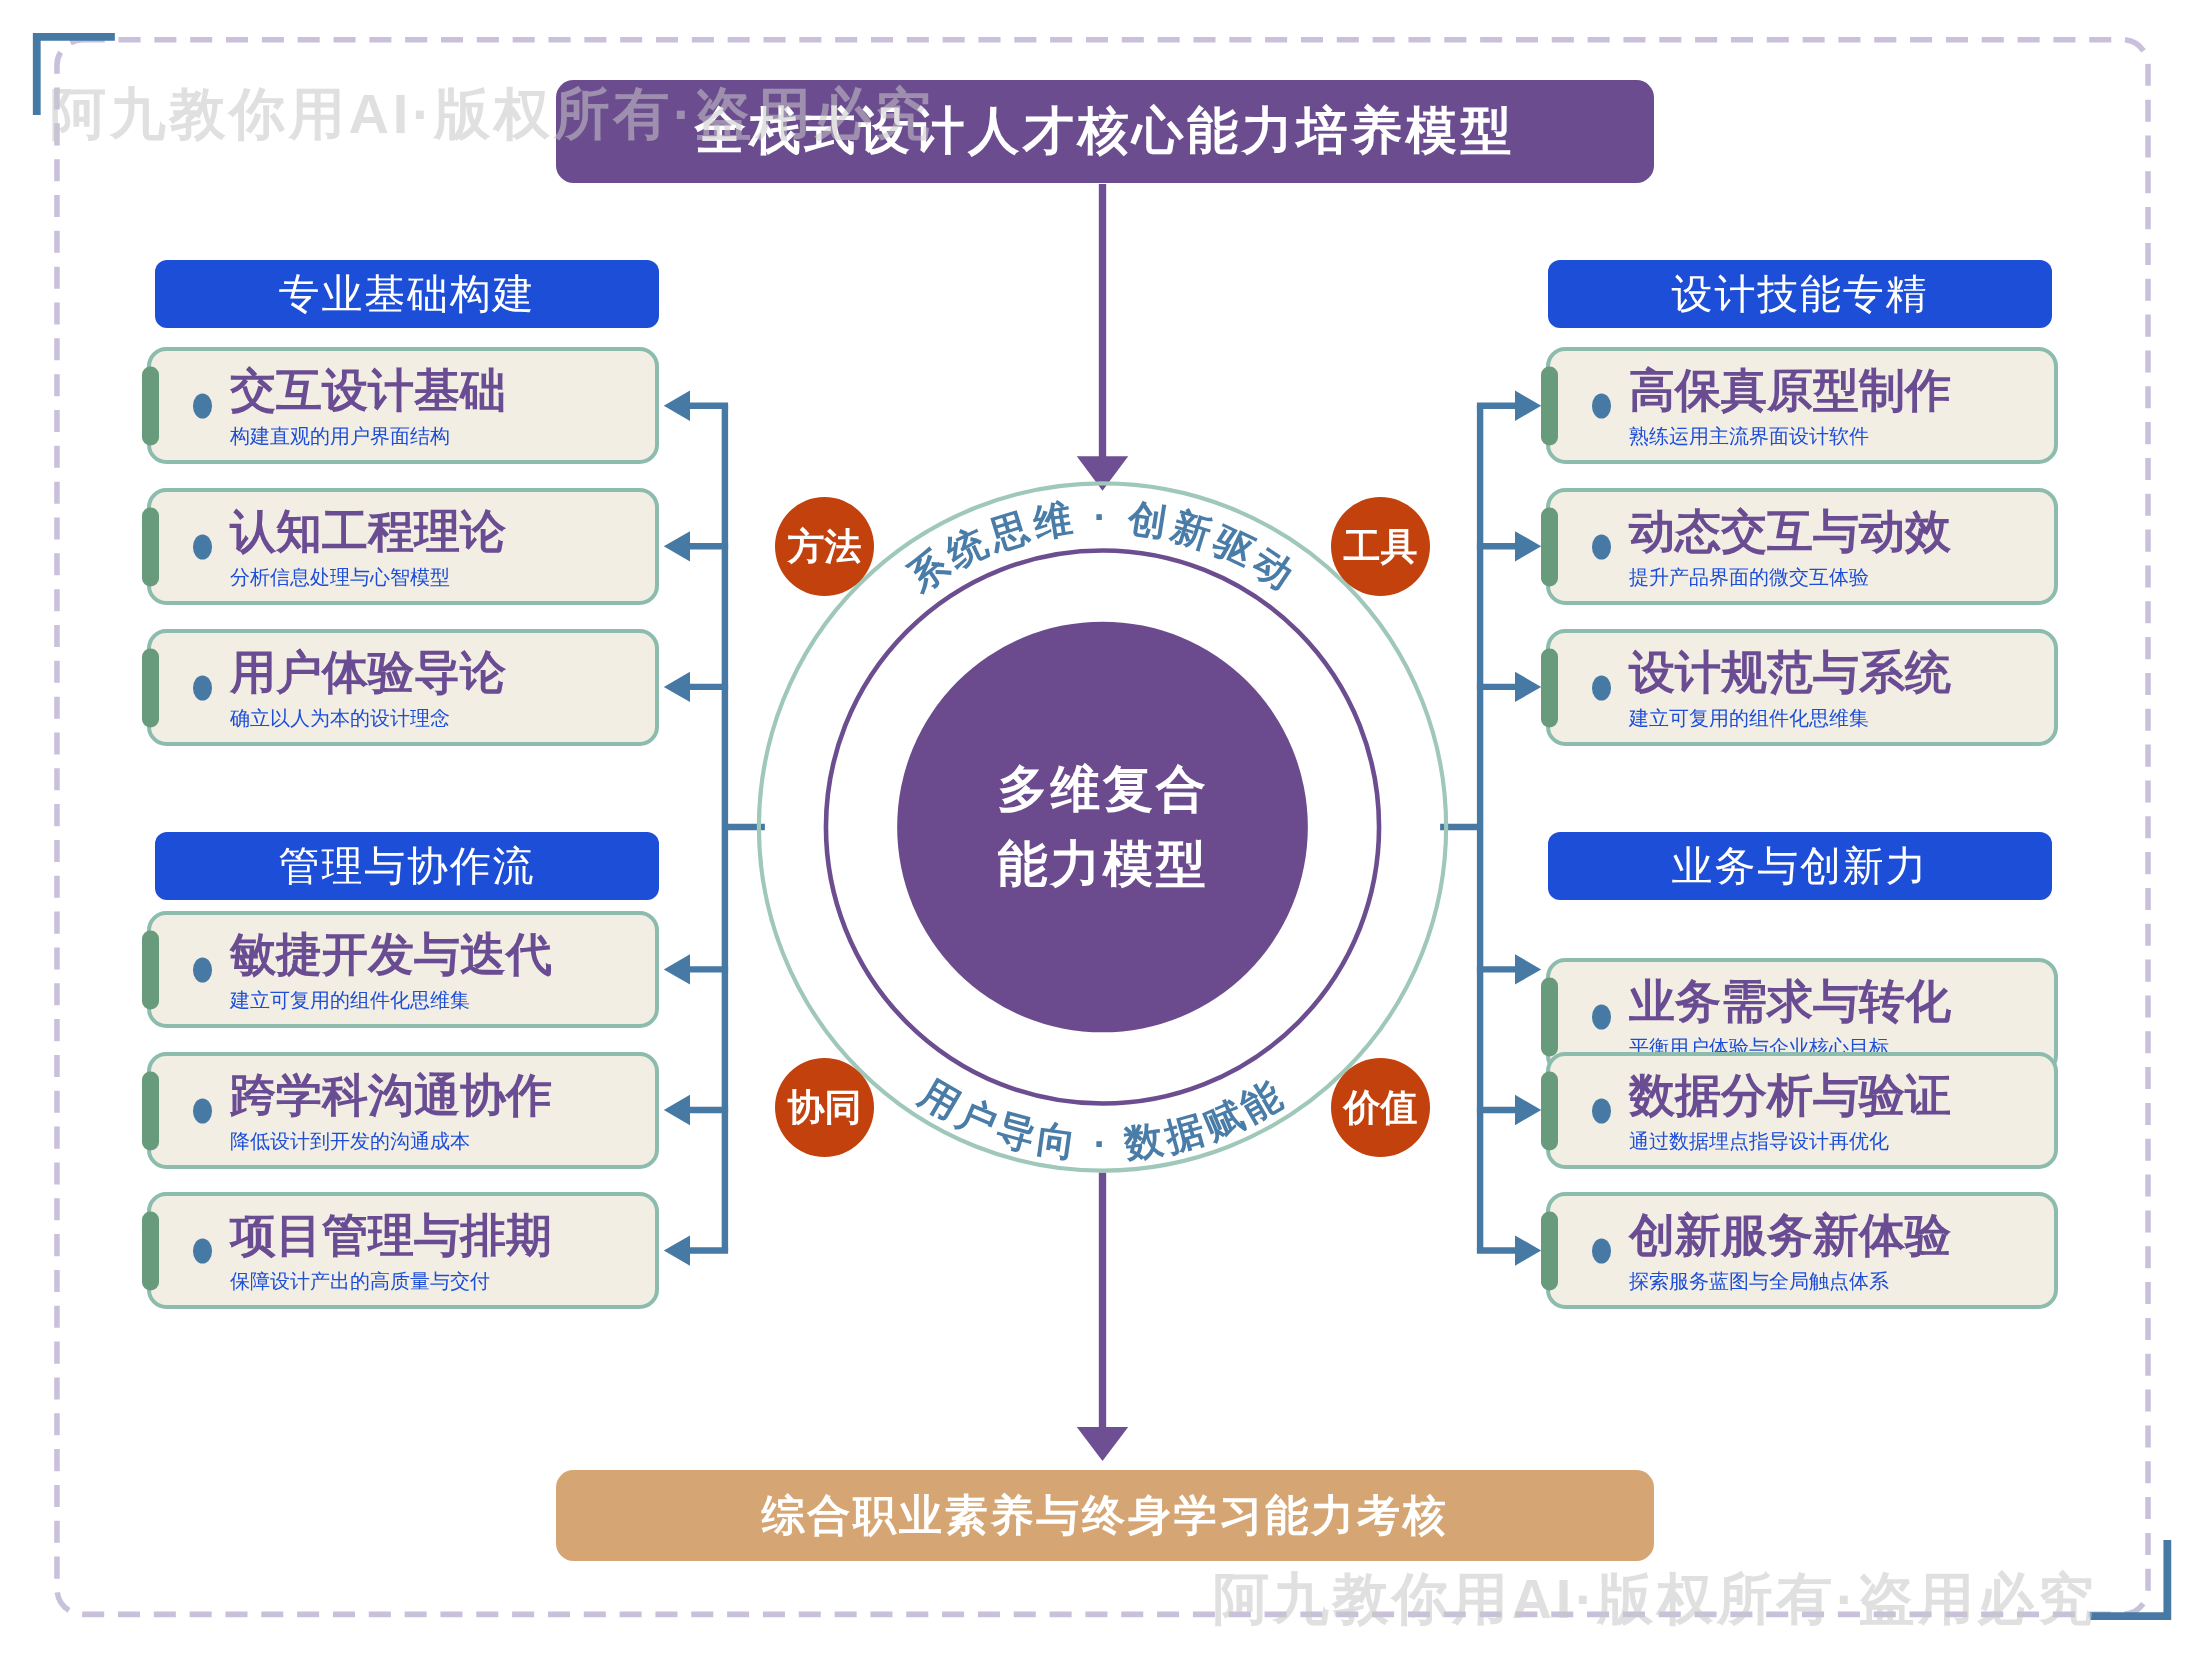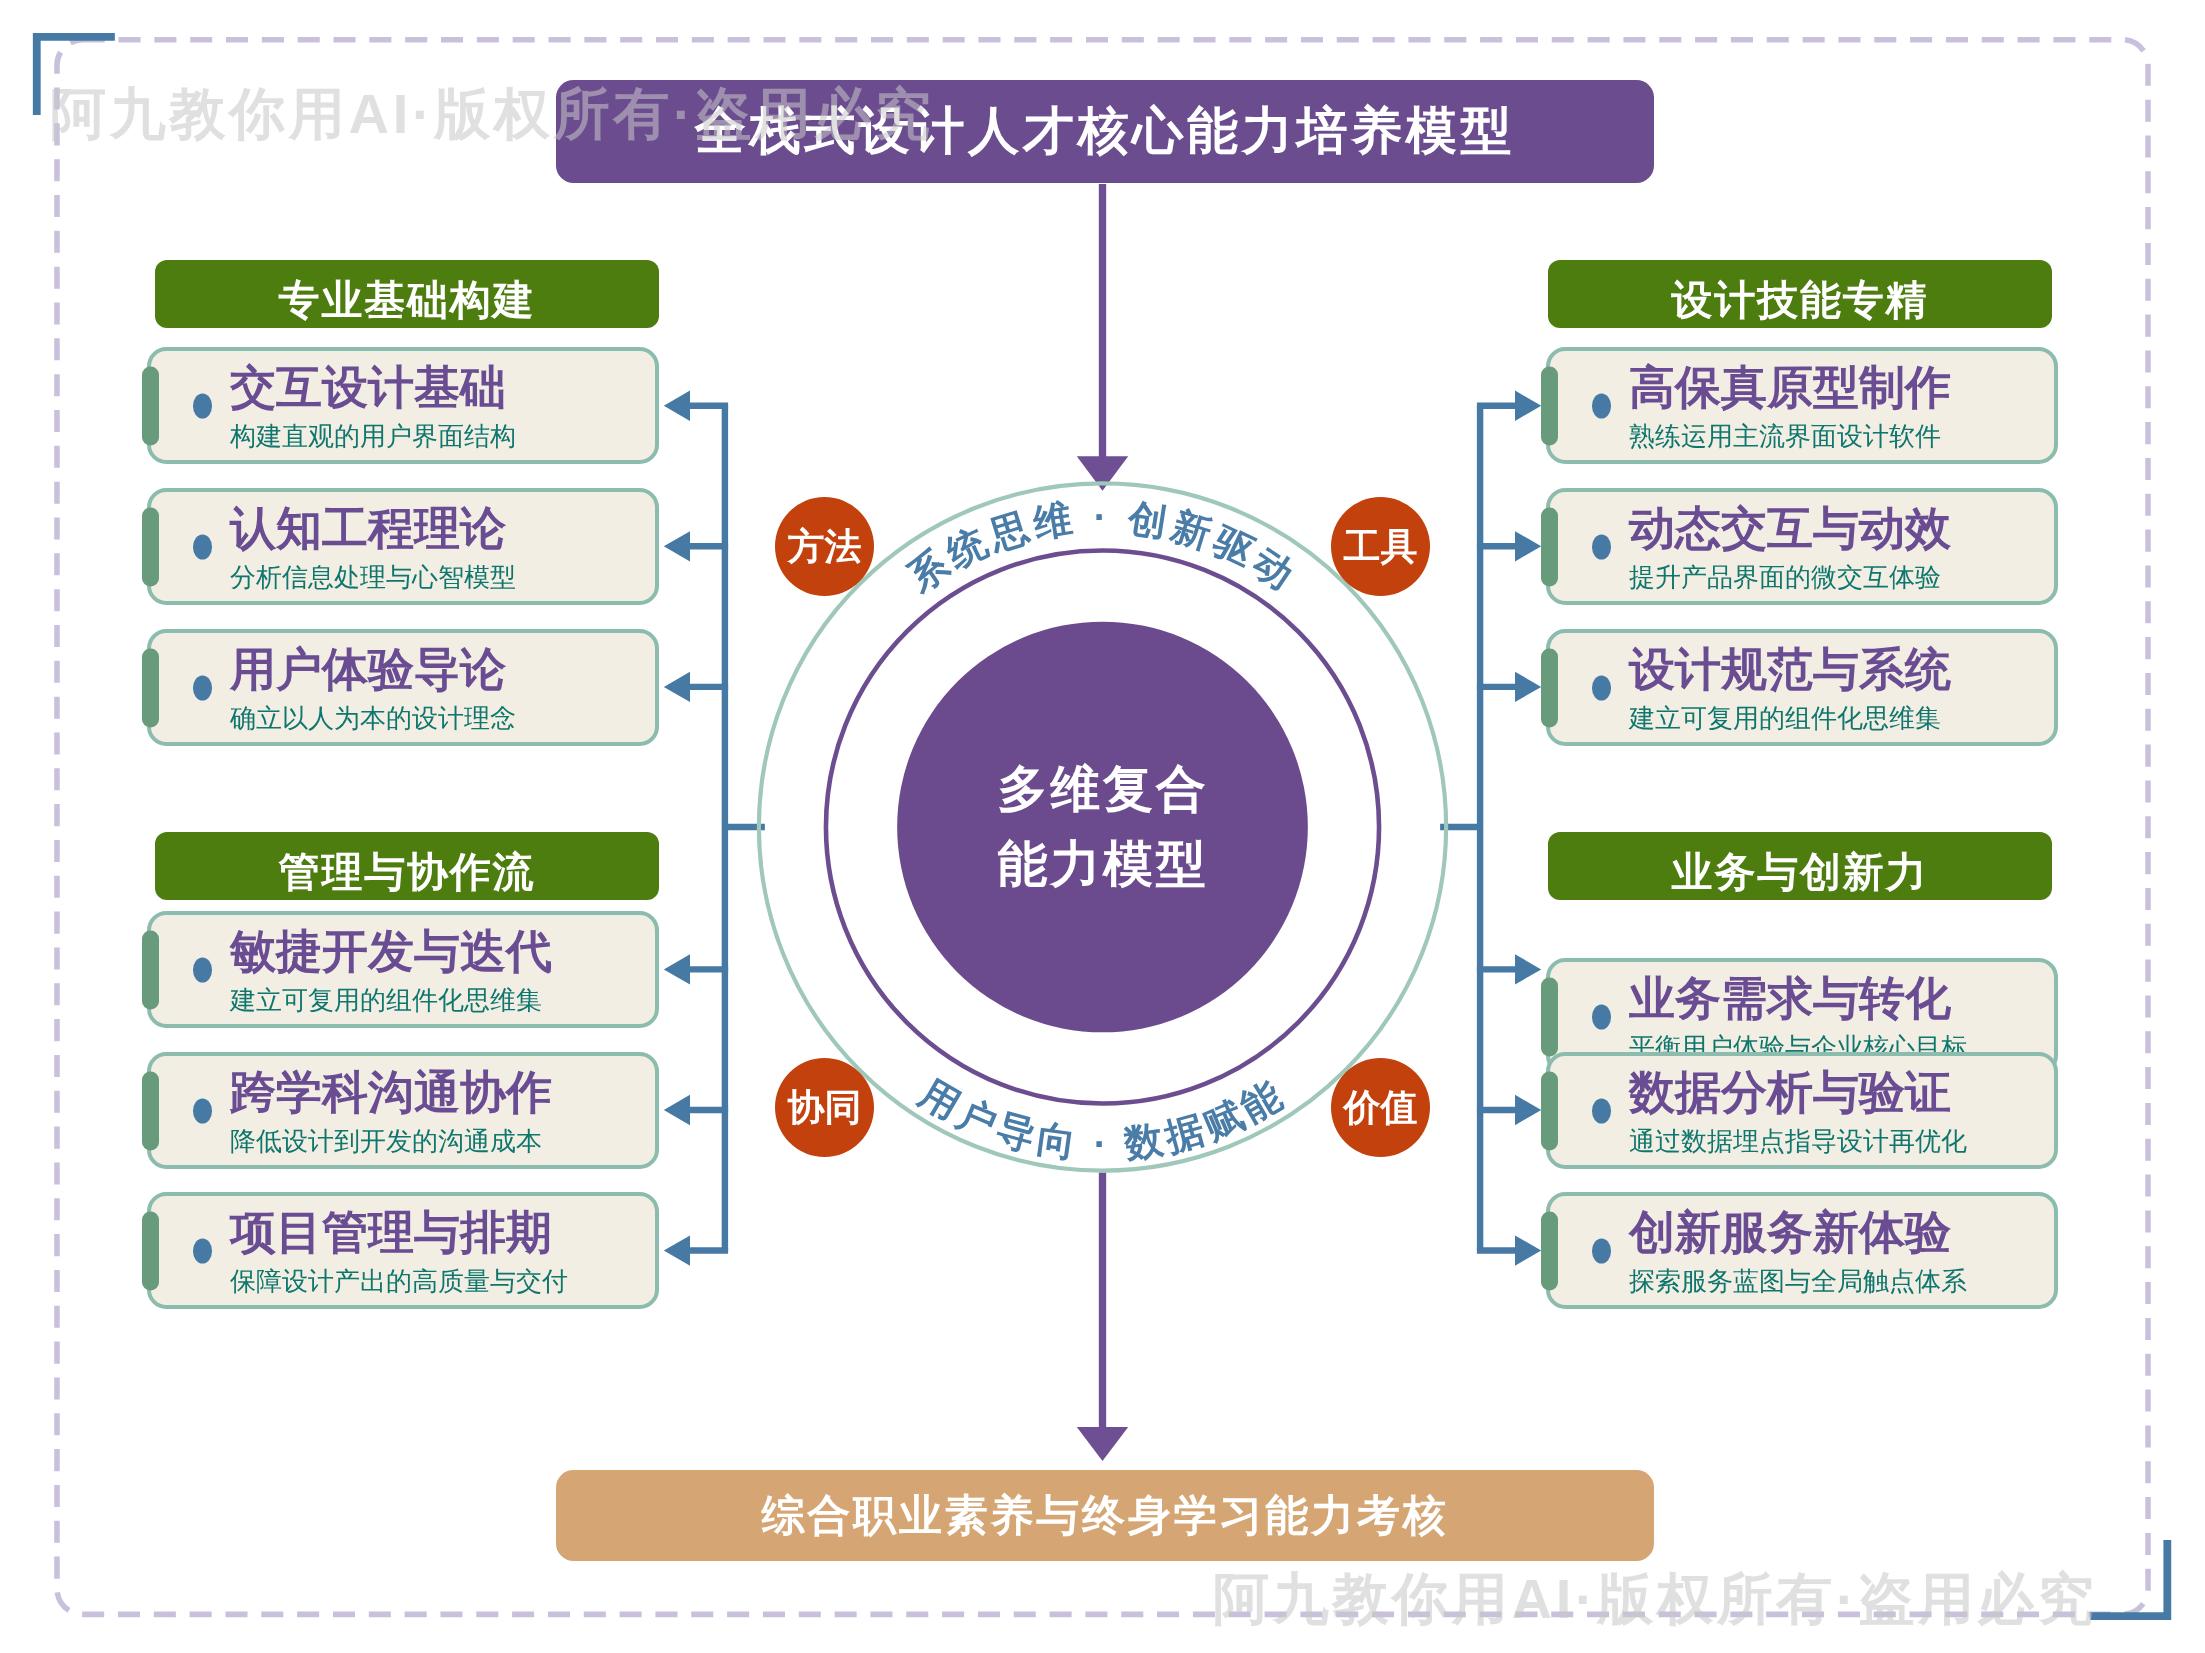--- a/index.html
+++ b/index.html
@@ -12,33 +12,33 @@
   .wm-tl{left:50px;top:77px;}
   .wm-br{left:1213px;top:1562px;}
 
   .banner{position:absolute;display:flex;align-items:center;justify-content:center;
     color:#ffffff;font-weight:700;z-index:10;}
   .title-bar{left:556px;top:80px;width:1098px;height:103px;border-radius:17.5px;
     background:#6B4D8F;font-size:51px;letter-spacing:3.7px;}
   .footer-bar{left:556px;top:1470px;width:1098px;height:91px;border-radius:17.5px;
     background:#D5A673;font-size:43px;letter-spacing:2.8px;justify-content:center;}
 
-  .pill{position:absolute;width:504px;height:68px;border-radius:12px;background:#4d7c0f;
-    display:flex;align-items:flex-end;justify-content:center;color:#ffffff;
-    font-size:41px;font-weight:700;letter-spacing:1.8px;z-index:10;}
+  .pill{position:absolute;width:504px;height:68px;border-radius:12px;background:#1d4ed8;
+    display:flex;align-items:center;justify-content:center;color:#ffffff;
+    font-size:41px;font-weight:400;letter-spacing:1.8px;z-index:10;}
 
   .card{position:absolute;width:512px;height:117px;background:#F2EEE3;
     border:4.1px solid #8CBCAD;border-radius:19.3px;box-sizing:border-box;z-index:10;}
   .card .bar{position:absolute;left:-8.7px;top:50%;transform:translateY(-50%);
     width:16.5px;height:79px;border-radius:8.3px;background:#679B7B;}
   .card .bullet{position:absolute;left:42px;top:50%;transform:translateY(-50%);
     width:19.3px;height:25px;border-radius:50%;background:#4679A4;}
   .card .txt{position:absolute;left:79px;top:50%;transform:translateY(-50%);}
   .card .t1{font-size:46px;font-weight:700;color:#6A4C93;white-space:nowrap;line-height:1.15;}
-  .card .t2{font-size:26px;font-weight:500;color:#0f766e;white-space:nowrap;margin-top:8.3px;line-height:1.1;}
+  .card .t2{font-size:20px;font-weight:500;color:#1d4ed8;white-space:nowrap;margin-top:8.3px;line-height:1.1;}
 
   .satellite{position:absolute;width:99px;height:99px;border-radius:50%;background:#c2410c;
     display:flex;align-items:center;justify-content:center;color:#ffffff;
     font-size:37px;font-weight:700;z-index:12;}
 
   .core-label{position:absolute;left:1103px;top:827px;transform:translate(-50%,-50%);
     text-align:center;color:#ffffff;font-weight:700;font-size:50px;letter-spacing:2.8px;
     line-height:1.5;z-index:12;white-space:nowrap;}
 </style>
 </head>

